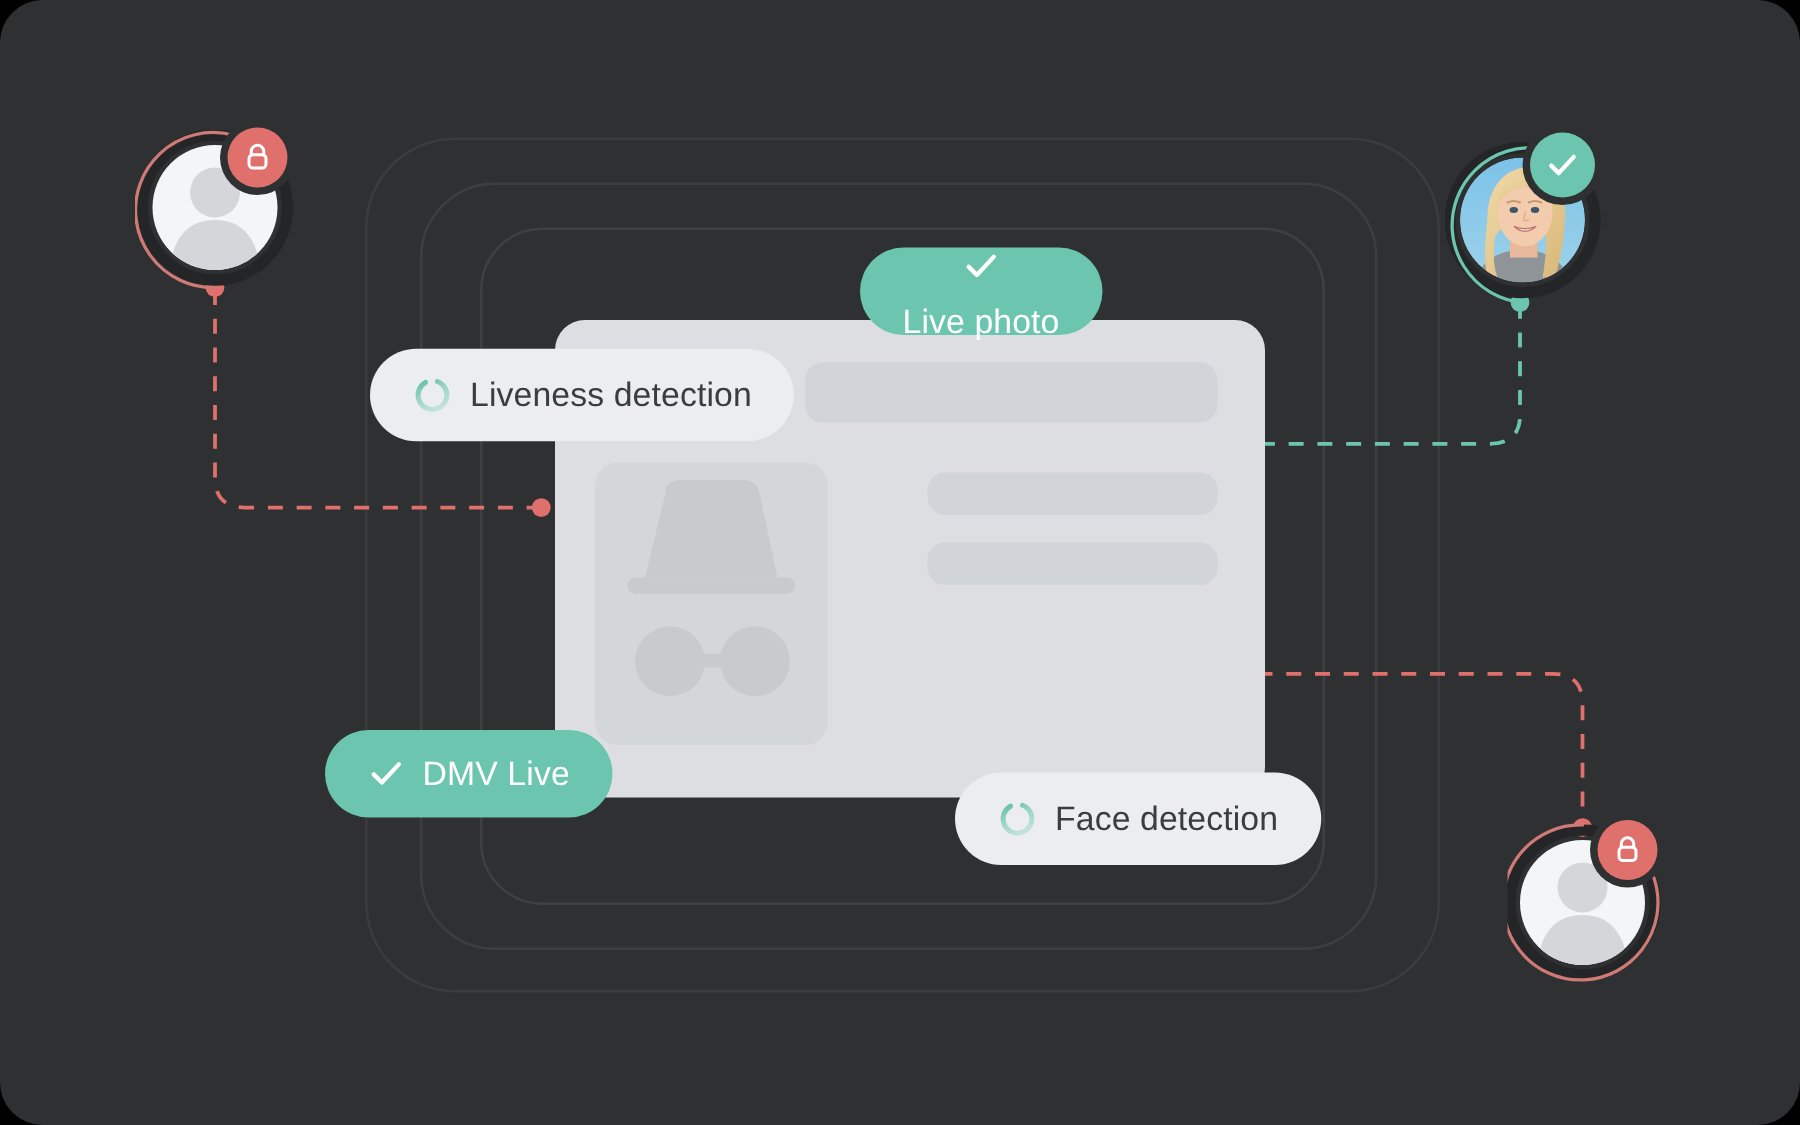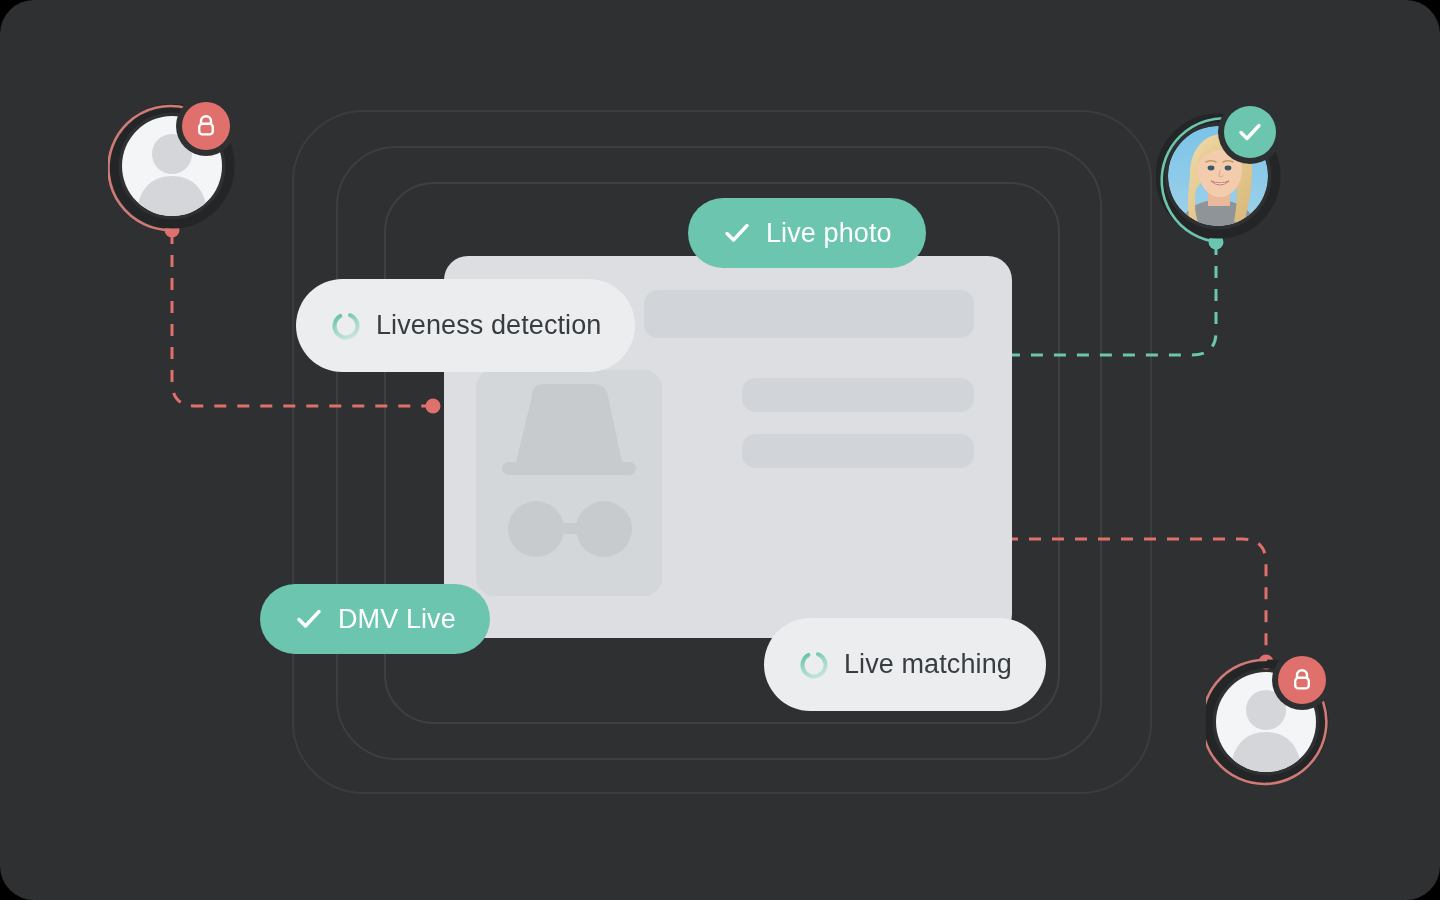--- a/index.html
+++ b/index.html
@@ -89,25 +89,25 @@
   }
   .pill.done {
     background: #6cc5ae;
     padding: 0 34px;
     height: 70px;
   }
   .pill.done .pill-label { color: #ffffff; }
   .pill.pending {
     background: #ecedee;
     padding: 0 34px;
-    height: 93px;
+    height: 74px;
   }
   .pill.pending .pill-label { color: #383d42; }
 
-  .pill-live-photo    { left: 688px;  top: 198px; }
+  .pill-live-photo    { left: 688px;  top: 198px; flex-direction: column; }
   .pill-liveness      { left: 296px;  top: 279px; }
   .pill-dmv-check     { left: 260px;  top: 584px; }
   .pill-face-matching { left: 764px;  top: 618px; }
 
   .check-icon { width: 30px; height: 30px; flex: none; }
   .spinner-icon { width: 32px; height: 32px; flex: none; }
 
   
   .avatar-node { position: absolute; }
   .avatar-ring-svg { position: absolute; left: 0; top: 0; }
@@ -213,21 +213,21 @@
     <svg class="spinner-icon" viewBox="0 0 32 32" xmlns="http://www.w3.org/2000/svg">
       <defs>
         <linearGradient id="spinGrad2" x1="0" y1="1" x2="1" y2="0">
           <stop offset="0%" stop-color="#cfe8e0"></stop>
           <stop offset="55%" stop-color="#9bd5c4"></stop>
           <stop offset="100%" stop-color="#58bda3"></stop>
         </linearGradient>
       </defs>
       <circle cx="16" cy="16" r="11.5" fill="none" stroke="url(#spinGrad2)" stroke-width="4" stroke-linecap="round" stroke-dasharray="62 10" transform="rotate(-70 16 16)"></circle>
     </svg>
-    <span class="pill-label">Live matching</span>
+    <span class="pill-label">Face detection</span>
   </div>
 
   <div class="avatar-node avatar-tl">
     <svg class="avatar-ring-svg" width="128" height="140" viewBox="0 0 128 140" xmlns="http://www.w3.org/2000/svg">
       <circle cx="64" cy="62" r="58" fill="none" stroke="#232526" stroke-width="9"></circle>
       <path d="M 64 126 A 62 62 0 1 1 104 18" fill="none" stroke="#cf7a76" stroke-width="2.6" stroke-linecap="round"></path>
     </svg>
     <div class="avatar-disc" style="left:14px; top:12px; width:100px; height:100px; background:#f4f5f6;">
       <svg width="100" height="100" viewBox="0 0 100 100" xmlns="http://www.w3.org/2000/svg">
         <circle cx="50" cy="38" r="20" fill="#d4d6d9"></circle>

